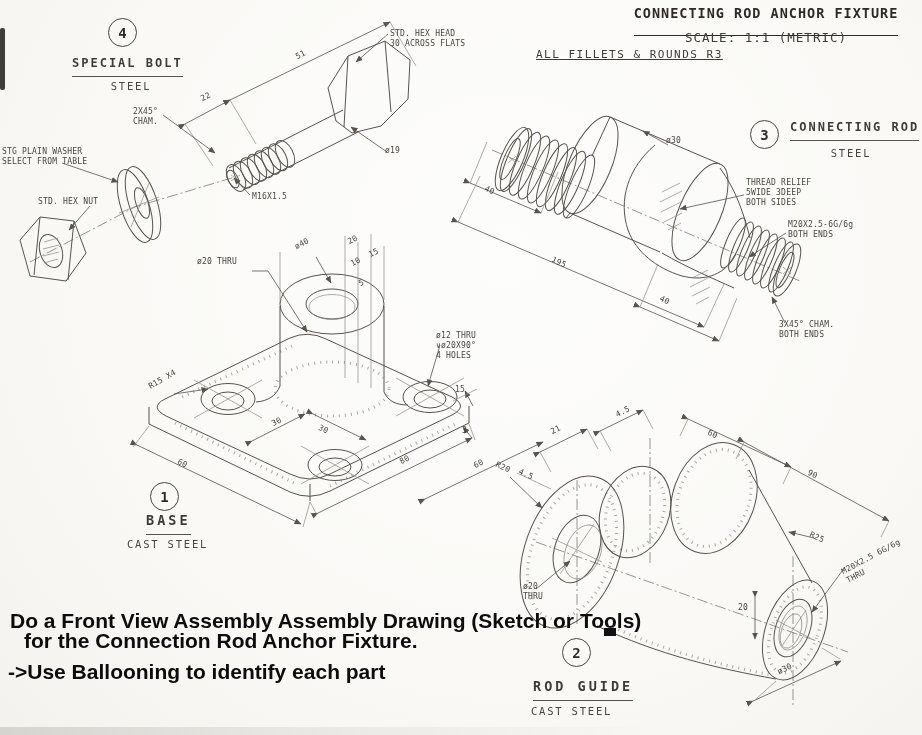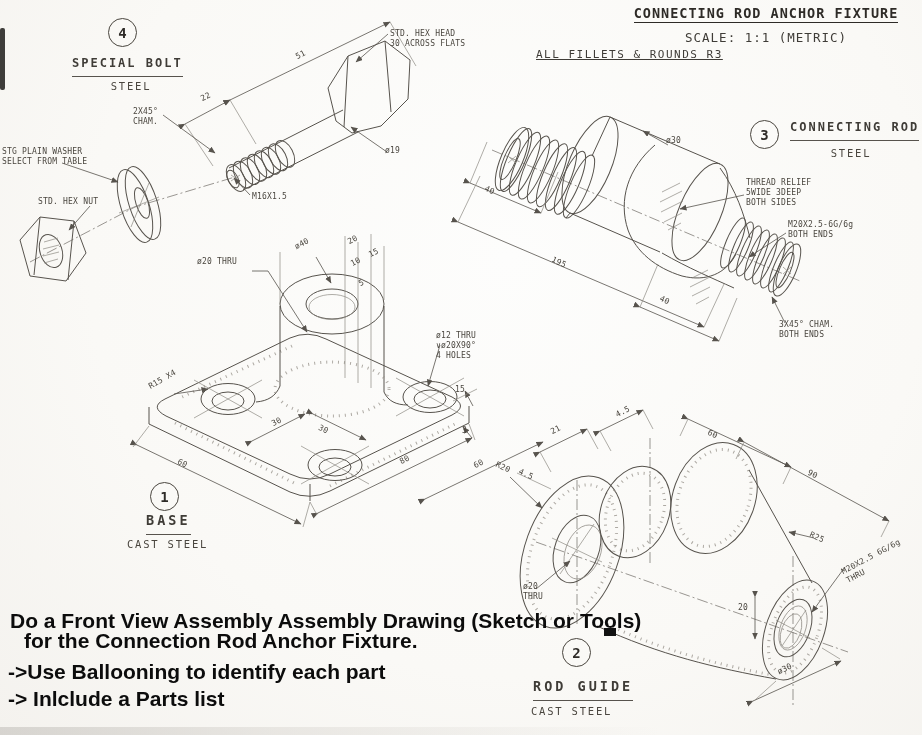--- a/index.html
+++ b/index.html
@@ -23,21 +23,21 @@
     letter-spacing:2px;border-bottom:1.2px solid #57534d;padding-bottom:6px;white-space:nowrap;
   }
   .pmat{position:absolute;font:10.5px "DejaVu Sans Mono", monospace;color:#4a463f;letter-spacing:1.8px;white-space:nowrap;}
   .big{font-size:13.5px;letter-spacing:3px;}
   .balloon{
     position:absolute;width:27px;height:27px;border:1.6px solid #4a463f;border-radius:50%;
     display:flex;align-items:center;justify-content:center;
     font:700 14px "DejaVu Sans Mono", monospace;color:#2e2b27;background:transparent;
   }
   .tbwrap{position:absolute;text-align:center;}
-  .tbt{font:700 13.5px "DejaVu Sans Mono", monospace;color:#2e2b27;letter-spacing:1px;border-bottom:1.5px solid #2e2b27;padding-bottom:1px;}
+  .tbt{font:700 13.5px "DejaVu Sans Mono", monospace;color:#2e2b27;letter-spacing:1px;border-bottom:1.5px solid #2e2b27;padding-bottom:14px;}
   .tbs{font:12.5px "DejaVu Sans Mono", monospace;color:#3f3c37;letter-spacing:1px;}
   .note{position:absolute;font:11px "DejaVu Sans Mono", monospace;color:#3f3c37;letter-spacing:1.5px;white-space:nowrap;}
   .instr{
     position:absolute;font:700 21px "Liberation Sans", sans-serif;color:#0c0c0c;white-space:nowrap;
   }
   .artifact{position:absolute;}
 </style>
 </head>
 <body>
 
@@ -306,19 +306,18 @@
   <span class="lbl" style="left:498px;top:460px;transform:rotate(25deg);">R20</span>
   <span class="lbl" style="left:521px;top:467px;transform:rotate(25deg);">4.5</span>
   <span class="lbl" style="left:523px;top:582px;">ø20
 THRU</span>
   <span class="lbl" style="left:738px;top:603px;">20</span>
   <span class="lbl" style="left:776px;top:668px;transform:rotate(-25deg);">ø30</span>
 
   <div class="instr" style="left:24px;top:581px;margin-top:48px;">for the Connection Rod Anchor Fixture.</div>
   <div class="instr" style="left:10px;top:609px;">Do a Front View Assembly Assembly Drawing (Sketch or Tools)</div>
   <div class="instr" style="left:8px;top:660px;">-&gt;Use Ballooning to identify each part</div>
-  <div class="instr" style="left:8px;top:687px;">-&gt; Inlclude a Parts list</div>
 
   <div class="artifact" style="left:0;top:28px;width:5px;height:62px;background:#1d1c1a;border-radius:2px;opacity:.85;"></div>
   <div class="artifact" style="left:604px;top:628px;width:12px;height:8px;background:#111;"></div>
   <div class="artifact" style="left:0;top:727px;width:660px;height:8px;background:linear-gradient(90deg,#b9b6b1,#d8d5d0 40%,rgba(216,213,208,0));opacity:.5;"></div>
 
 </div>
 
 </body></html>

